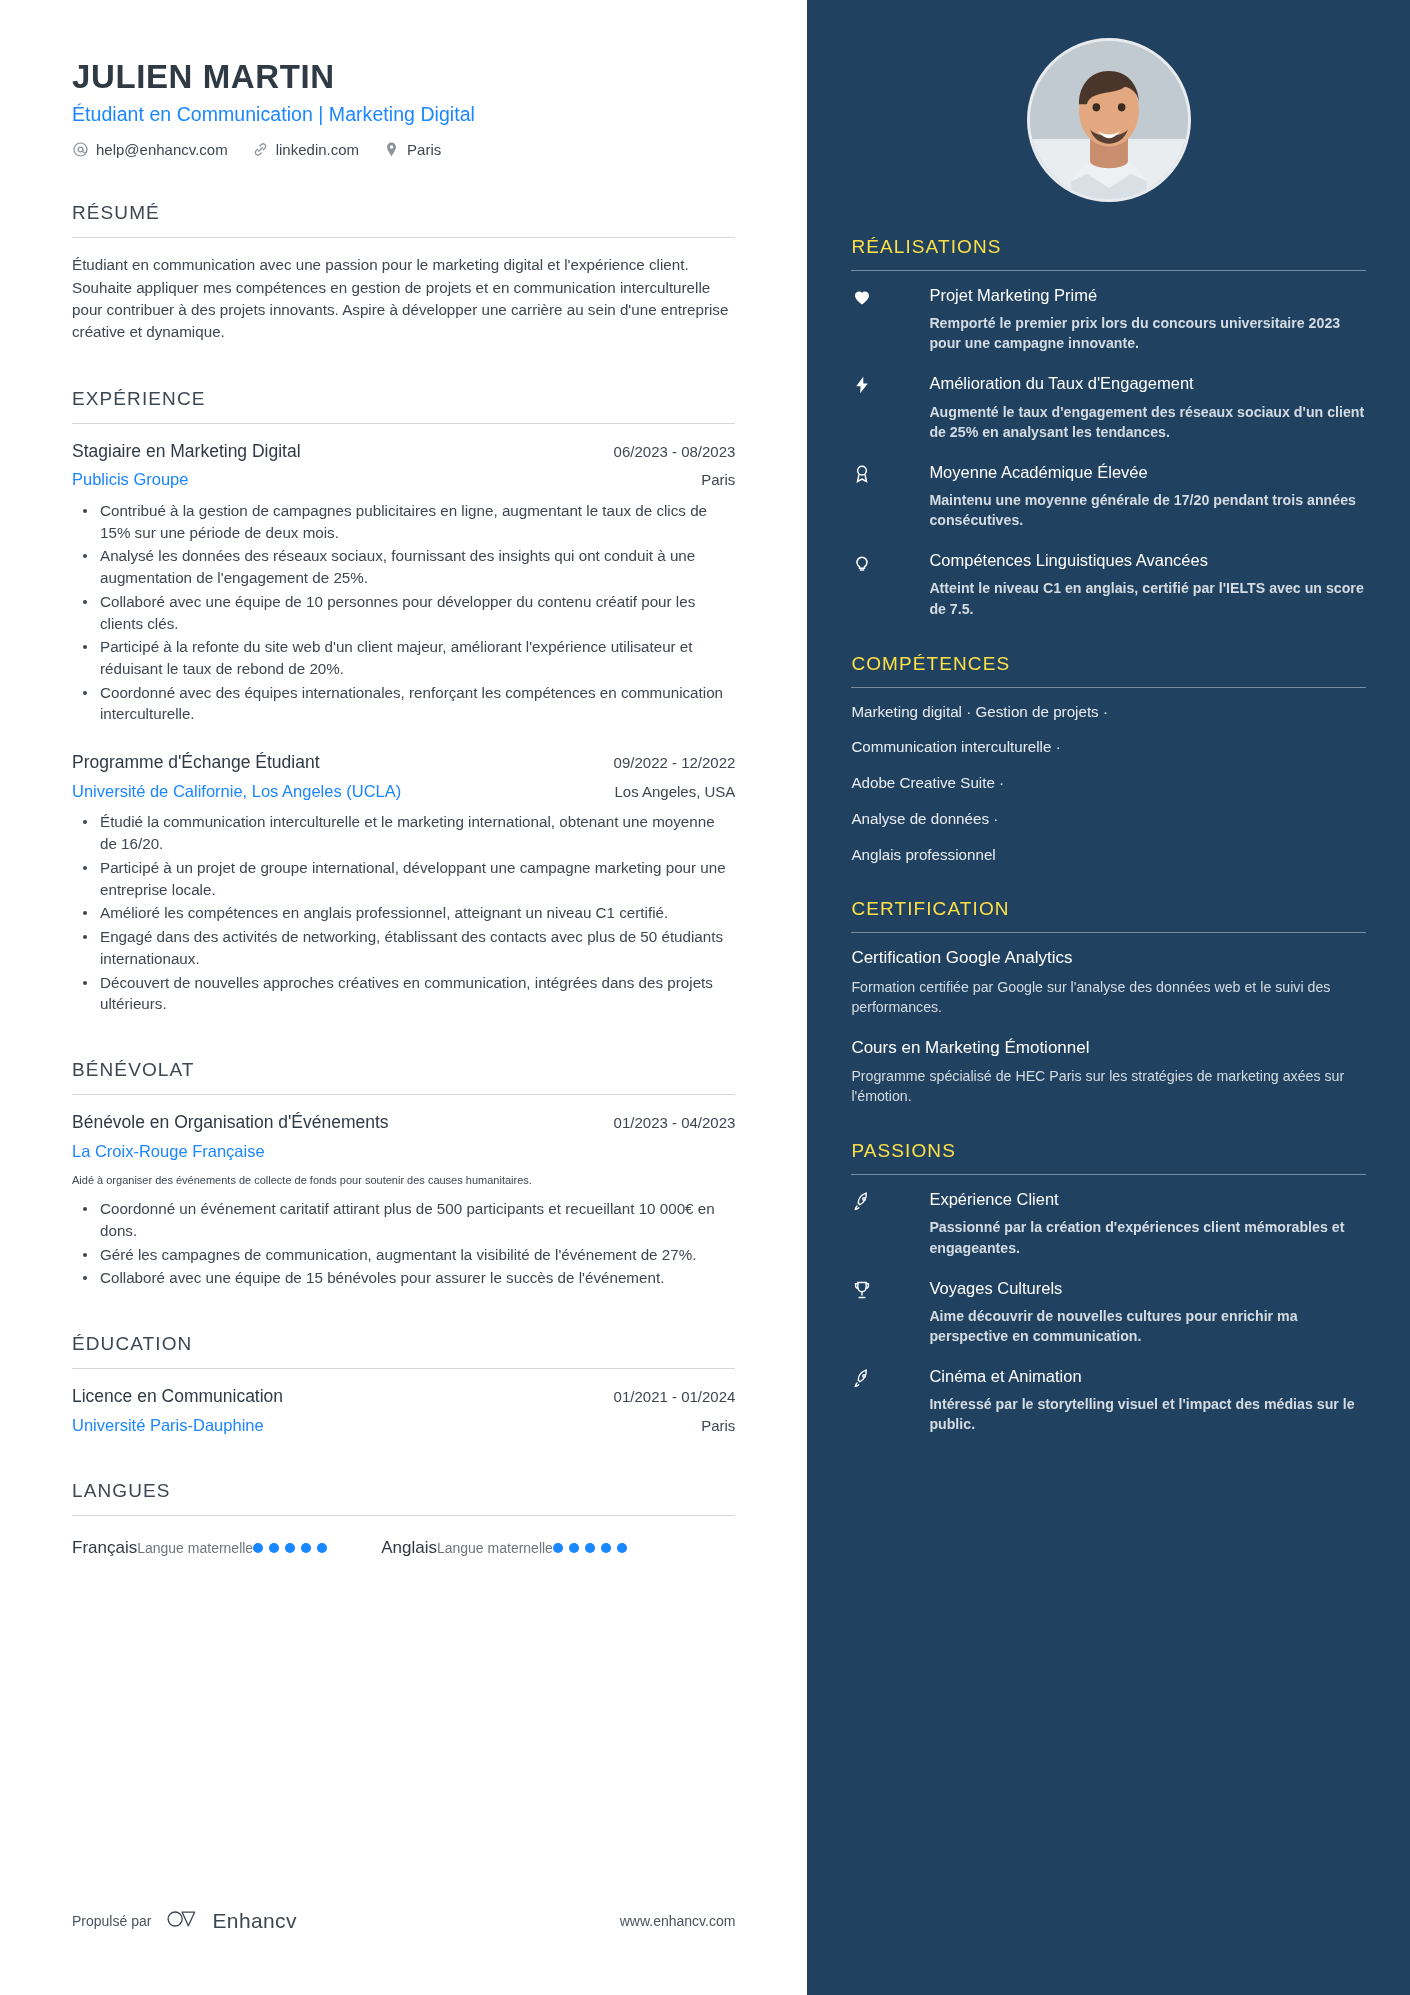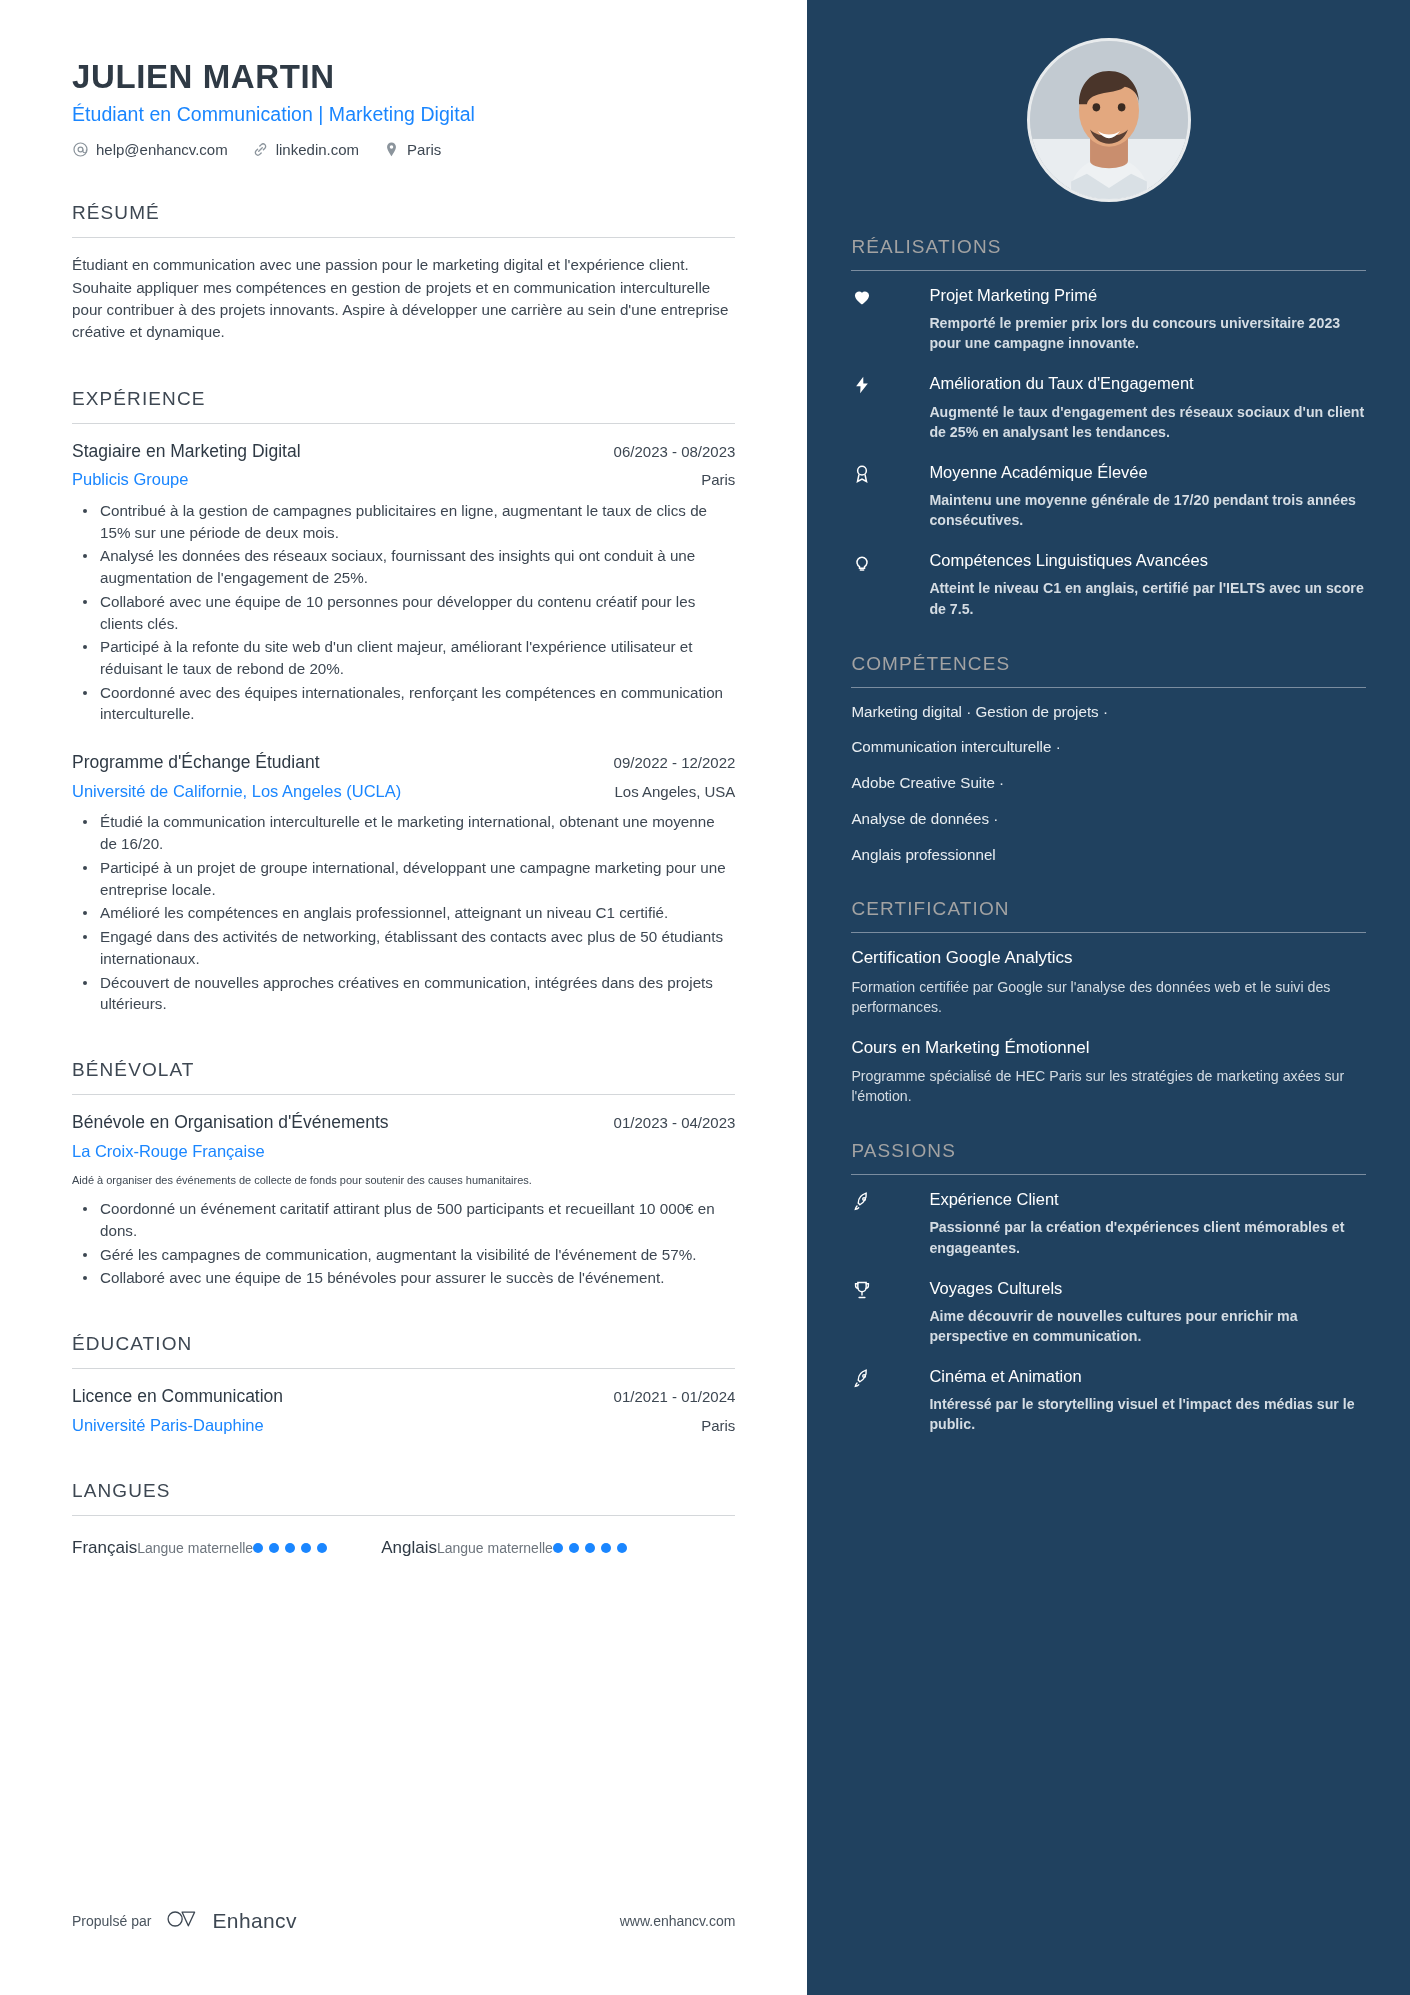--- a/index.html
+++ b/index.html
@@ -210,21 +210,21 @@
     background: #c9d0d6;
     position: relative;
     border: 3px solid #e8ebed;
   }
   .photo svg { display: block; width: 100%; height: 100%; }
 
   .r-section { margin-top: 34px; }
   .r-section-title {
     font-size: 19px;
     letter-spacing: 1.1px;
-    color: #a3a3a3;
+    color: #fde047;
     font-weight: normal;
     padding-bottom: 12px;
   }
   .r-rule { height: 1px; background: #7b8da0; width: 100%; }
   .r-body { padding-top: 14px; }
 
   .ach {
     display: flex;
     gap: 16px;
     margin-bottom: 20px;
@@ -374,21 +374,21 @@
             <div class="entry-title">Bénévole en Organisation d'Événements</div>
             <div class="entry-date">01/2023 - 04/2023</div>
           </div>
           <div class="entry-sub">
             <div class="entry-org">La Croix-Rouge Française</div>
             <div class="entry-loc"></div>
           </div>
           <div class="entry-desc">Aidé à organiser des événements de collecte de fonds pour soutenir des causes humanitaires.</div>
           <ul class="bullets">
             <li>Coordonné un événement caritatif attirant plus de 500 participants et recueillant 10 000€ en dons.</li>
-            <li>Géré les campagnes de communication, augmentant la visibilité de l'événement de 57%.</li>
+            <li>Géré les campagnes de communication, augmentant la visibilité de l'événement de 27%.</li>
             <li>Collaboré avec une équipe de 15 bénévoles pour assurer le succès de l'événement.</li>
           </ul>
         </div>
       </div>
     </div>
 
     <div class="section">
       <div class="section-title">ÉDUCATION</div>
       <div class="rule"></div>
       <div class="section-body">

